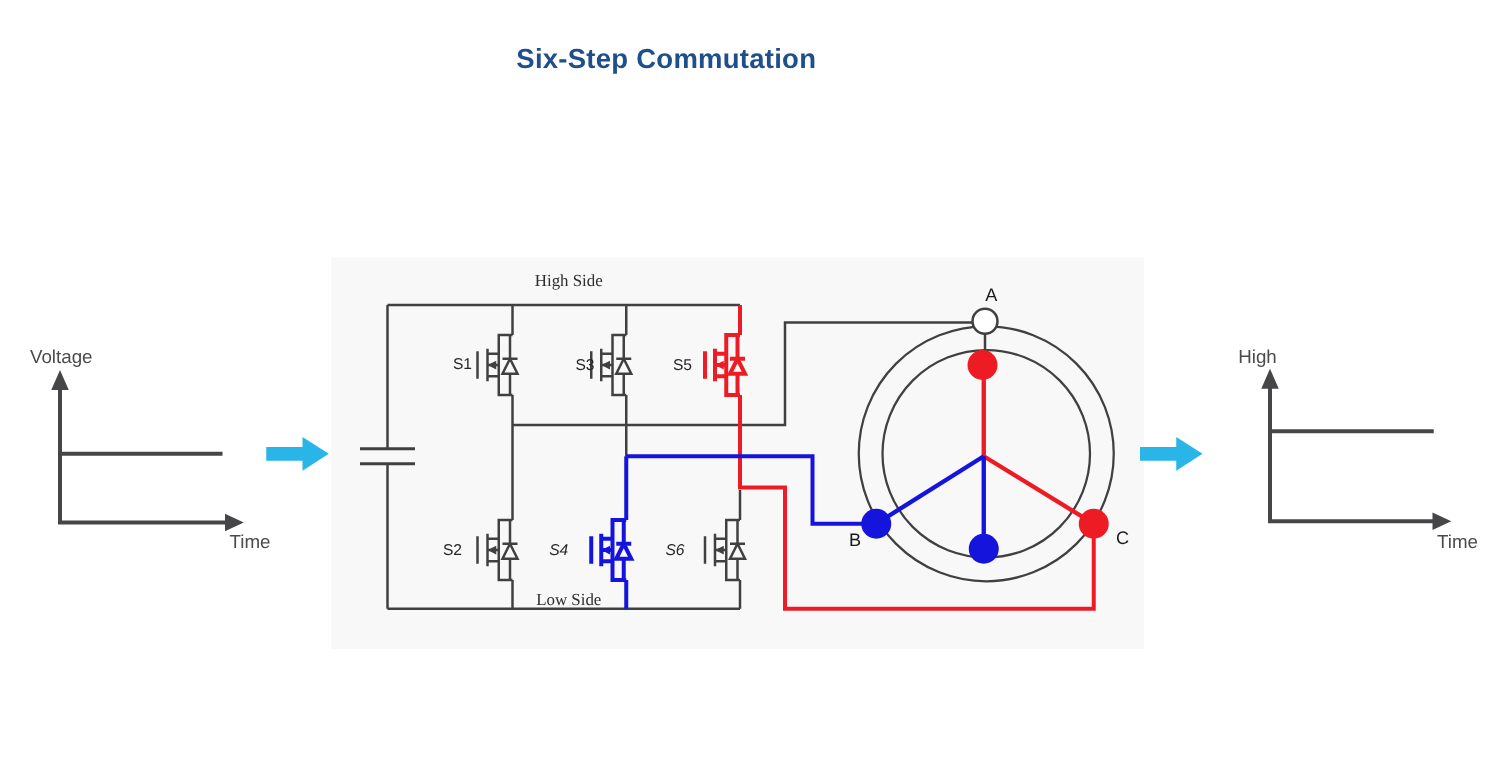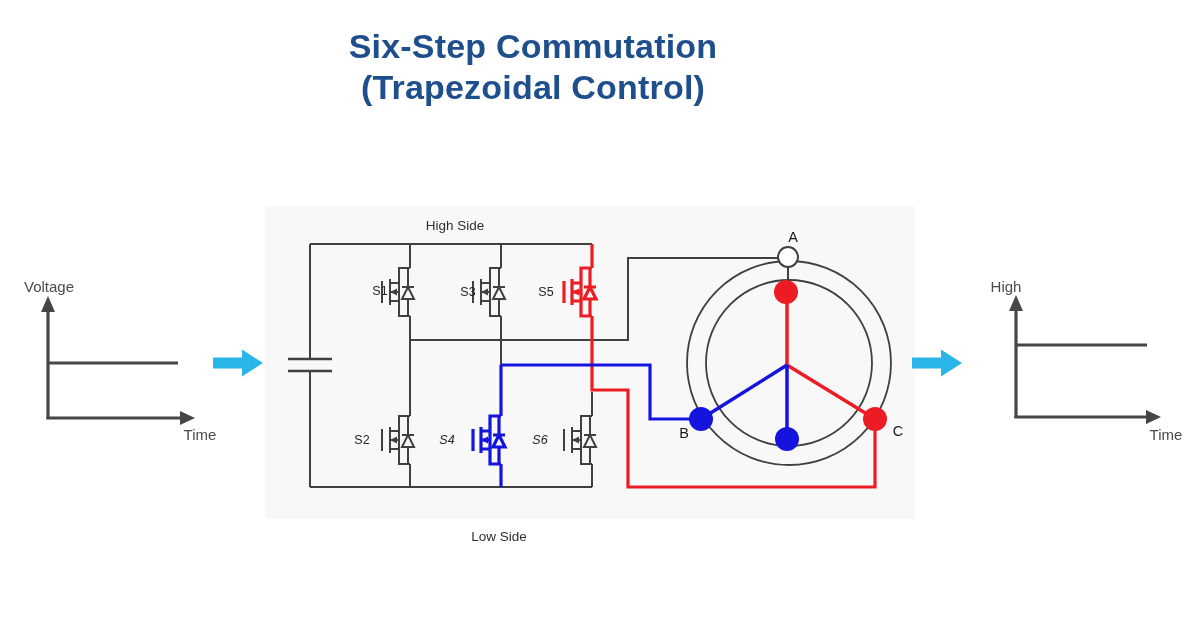--- a/index.html
+++ b/index.html
@@ -2,37 +2,36 @@
 <html><head>
 <meta charset="utf-8">
 <style>
   html,body{margin:0;padding:0;background:#ffffff;}
   .stage{
     position:relative;width:1202px;height:625px;background:#ffffff;overflow:hidden;
     font-family:"Liberation Sans", sans-serif;
   }
   .title{
     position:absolute;left:0;top:26px;width:1066px;text-align:center;
-    font-size:34px;font-weight:700;line-height:41px;letter-spacing:0.2px;
+    font-size:22px;font-weight:700;line-height:41px;letter-spacing:0.2px;
   }
   .diagram-svg{position:absolute;left:0;top:0;}
   .lbl{position:absolute;transform:translate(-50%,-50%);white-space:nowrap;}
   .graph-lbl{font-size:15px;color:#4b4b4d;}
-  .side-lbl{font-size:13.5px;color:#2e2e2e;}
+  .side-lbl{font-size:13.5px;color:#2e2e2e;font-family:Liberation Serif, serif;}
   .sw-lbl{font-size:12.5px;color:#262626;}
   .term-lbl{font-size:14.5px;color:#1a1a1a;}
 </style>
 </head>
 <body>
 
 <div class="stage">
 
   <div class="title" style="color: rgb(30, 79, 140);">
     <div>Six-Step Commutation</div>
-    <div>(Trapezoidal Control)</div>
   </div>
 
   <svg class="diagram-svg" width="1202" height="625" viewBox="0 0 1202 625">
 
     <defs>
 
       <g id="mosfet-symbol">
         <path d="M0 0 H-11 V48 H0" fill="none" stroke="currentColor"></path>
         <path d="M-20 15 H-11 M-20 24 H-11 M-20 33 H-11" fill="none" stroke="currentColor"></path>
         <path d="M-20 11 V37" fill="none" stroke="currentColor"></path>
@@ -107,23 +106,23 @@
     <use href="#mosfet-symbol" transform="translate(501,416)" stroke-width="3.2" style="color: rgb(20, 20, 221);"></use>
     <use href="#mosfet-symbol" transform="translate(592,416)" stroke-width="2" style="color: rgb(64, 64, 64);"></use>
   </svg>
 
   <div class="lbl graph-lbl" style="left:49px;top:286px;">Voltage</div>
   <div class="lbl graph-lbl" style="left:200px;top:434px;">Time</div>
   <div class="lbl graph-lbl" style="left:1006px;top:286px;">High</div>
   <div class="lbl graph-lbl" style="left:1166px;top:434px;">Time</div>
 
   <div class="lbl side-lbl" style="left:455px;top:225px;">High Side</div>
-  <div class="lbl side-lbl" style="left:455px;top:536px;margin-left:44px;">Low Side</div>
+  <div class="lbl side-lbl" style="left:455px;top:480px;">Low Side</div>
 
-  <div class="lbl sw-lbl" style="left:380px;top:291px;">S1</div>
+  <div class="lbl sw-lbl" style="left:370px;top:291px;">S1</div>
   <div class="lbl sw-lbl" style="left:468px;top:292px;">S3</div>
   <div class="lbl sw-lbl" style="left:546px;top:292px;">S5</div>
   <div class="lbl sw-lbl" style="left:362px;top:440px;">S2</div>
   <div class="lbl sw-lbl" style="left:447px;top:440px;font-style:italic;">S4</div>
   <div class="lbl sw-lbl" style="left:540px;top:440px;font-style:italic;">S6</div>
 
   <div class="lbl term-lbl" style="left:793px;top:237px;">A</div>
   <div class="lbl term-lbl" style="left:684px;top:433px;">B</div>
   <div class="lbl term-lbl" style="left:898px;top:431px;">C</div>
 

